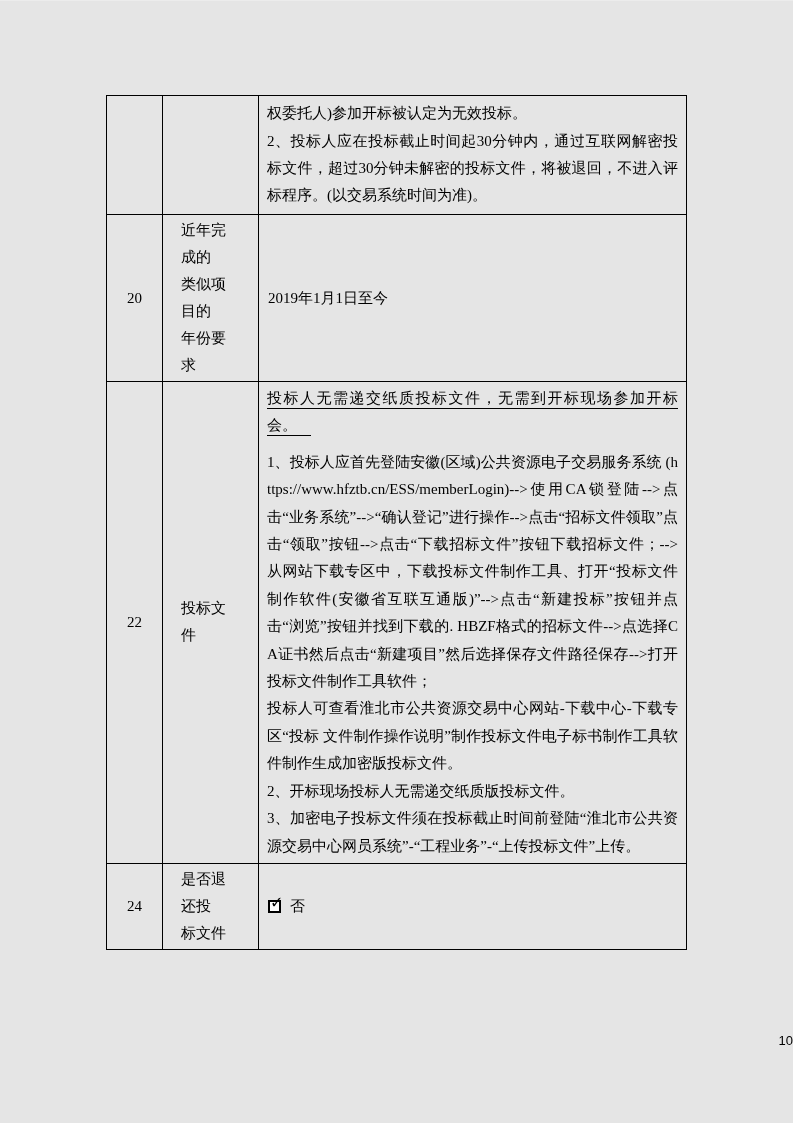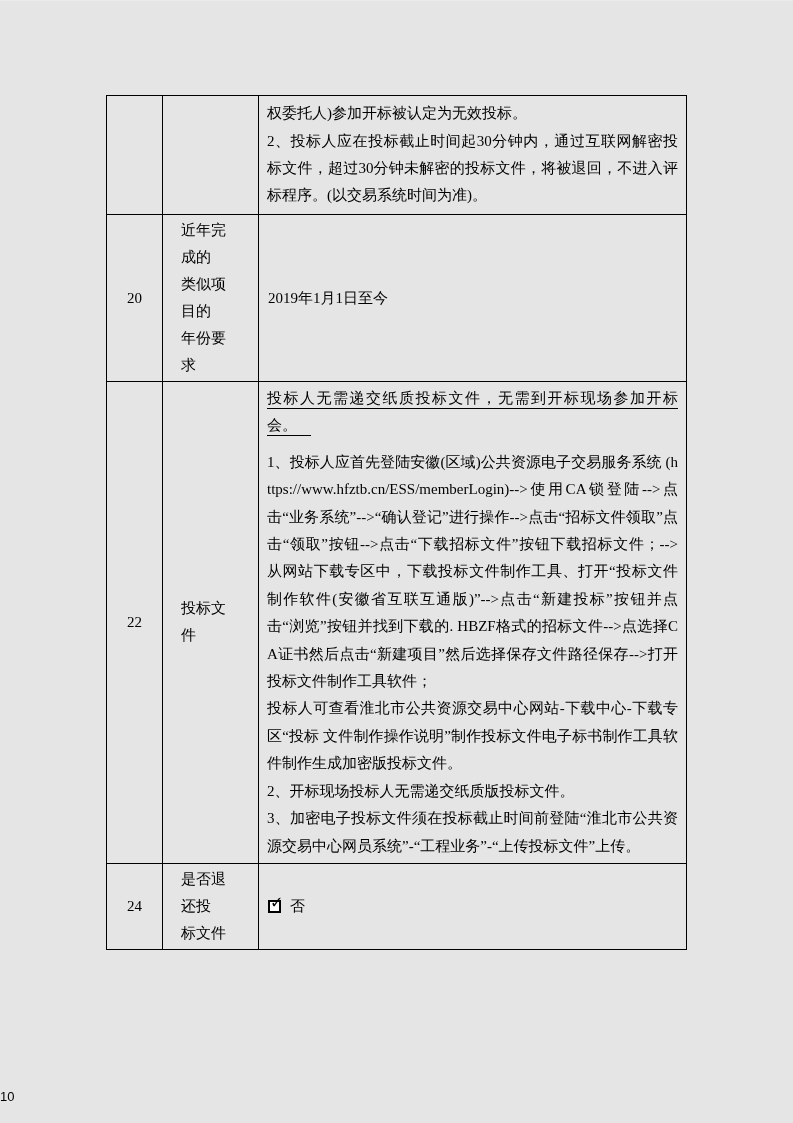--- a/index.html
+++ b/index.html
@@ -70,24 +70,24 @@
     position: absolute;
     left: 0px;
     top: -7px;
     font-size: 16px;
     font-weight: bold;
     font-family: "DejaVu Sans", sans-serif;
     line-height: 1;
   }
   .page-number {
     position: absolute;
-    top: 1088px;
+    top: 1032px;
     left: 0;
     width: 100%;
-    text-align: left;
+    text-align: right;
     font-size: 13px;
     font-family: "Liberation Sans", sans-serif;
   }
 </style>
 </head>
 <body>
 
 <div class="page">
 
   <table class="doc">

